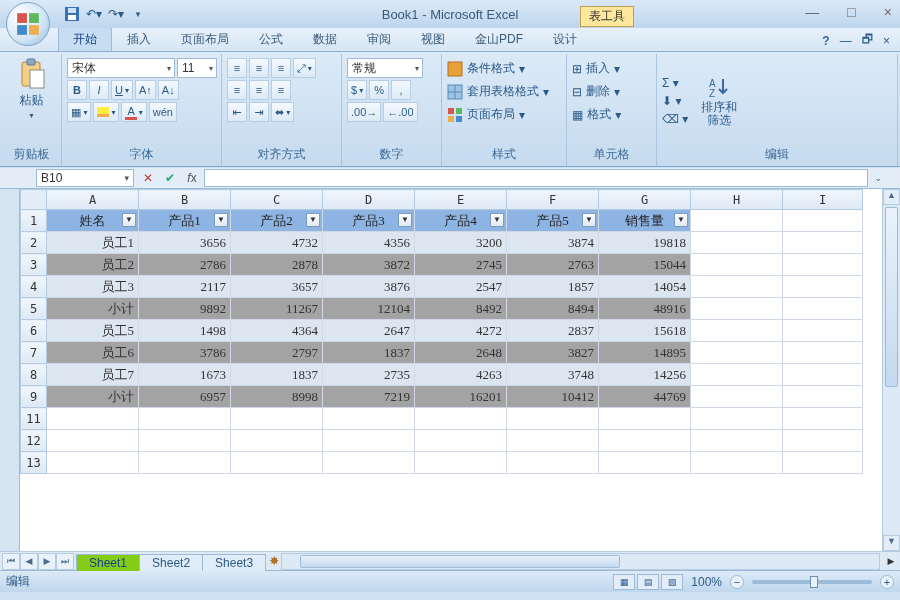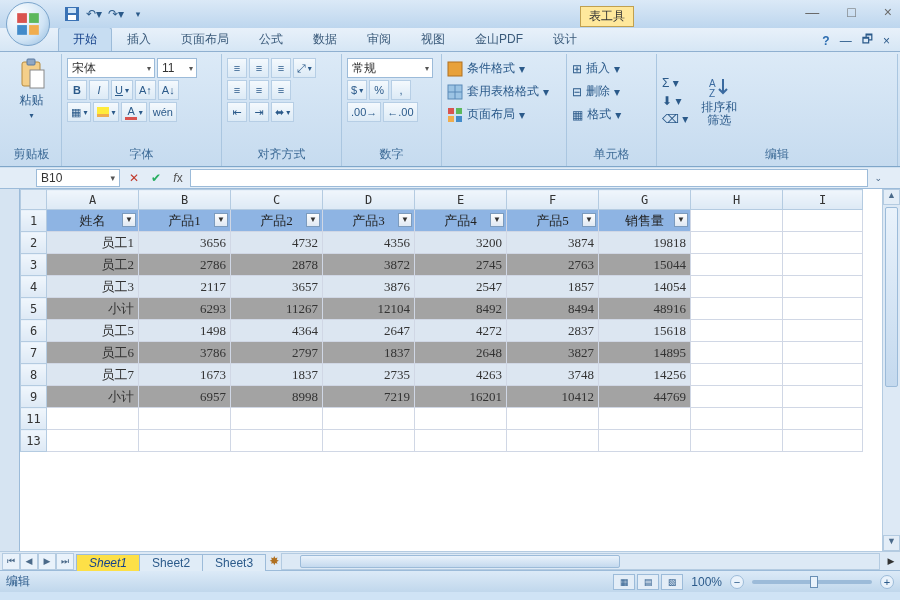--- a/index.html
+++ b/index.html
@@ -33,21 +33,21 @@
 .row{ display:flex; gap:2px; align-items:center;}
 .rb-btn{ min-width:20px; height:20px; border:1px solid #b6cee5; background:linear-gradient(#f4f9fd,#dceaf6); display:inline-flex;align-items:center;justify-content:center; font-size:11px; color:#2b5a8a; padding:0 3px;}
 .rb-btn.ddl::after{content:"▾"; font-size:8px; margin-left:2px;}
 .sel{ height:20px; border:1px solid #9cbbd9; background:#fff; font-size:12px; display:flex; align-items:center; padding:0 14px 0 4px; position:relative;}
 .sel::after{content:"▾"; position:absolute; right:3px; font-size:8px; color:#555;}
 .stack{display:flex;flex-direction:column;gap:2px;}
 .menurow{display:flex;align-items:center;gap:4px;font-size:12px;color:#2b5a8a;white-space:nowrap;}
 
 
 .fx-bar { height:22px; background:#e3edf7; display:flex; align-items:center; border-bottom:1px solid #9cbbd9; border-top:1px solid #cfe0f0;}
-.namebox { width:84px; margin-left:36px; background:#fff; border:1px solid #9cbbd9; height:18px; display:flex; align-items:center; padding:0 4px; font-size:12px; justify-content:space-between;}
+.namebox { width:98px; margin-left:36px; background:#fff; border:1px solid #9cbbd9; height:18px; display:flex; align-items:center; padding:0 4px; font-size:12px; justify-content:space-between;}
 .namebox::after{content:"▾";font-size:9px;color:#555;}
 .fx-btns{display:flex; margin-left:6px; gap:6px; align-items:center;}
 .fx-btns span{width:16px;height:16px;display:inline-flex;align-items:center;justify-content:center;color:#555;}
 .fx-input { flex:1; height:18px; background:#fff; border:1px solid #9cbbd9; margin:0 6px 0 4px;}
 
 
 .grid-wrap{ position:relative; height:362px; background:#fff; display:flex;}
 .left-edge{width:20px;background:#d6e4f2;border-right:1px solid #9cbbd9;}
 .grid{flex:1; overflow:hidden; position:relative;}
 table{border-collapse:collapse; table-layout:fixed;}
@@ -68,21 +68,21 @@
 .scroll-v{position:absolute;right:0;top:0;bottom:0;width:18px;background:#dde9f5;border-left:1px solid #b4cbe1;}
 .scroll-v .thumb{position:absolute;left:2px;right:2px;top:18px;height:180px;background:linear-gradient(#e9f2fb,#c4d9ee);border:1px solid #9cbbd9;border-radius:2px;}
 .scroll-v .ar{position:absolute;left:0;right:0;height:16px;text-align:center;font-size:9px;color:#4b6a8a;background:#e3edf7;border:1px solid #b4cbe1;}
 .scroll-h-row{height:19px;background:#dde9f5;display:flex;align-items:center;border-top:1px solid #b4cbe1;}
 
 
 .sheet-nav{display:flex;margin-left:2px;}
 .sheet-nav span{width:18px;height:17px;border:1px solid #b4cbe1;background:#e9f2fb;display:inline-flex;align-items:center;justify-content:center;font-size:9px;color:#4b6a8a;}
 .sheet-tabs{display:flex;align-items:flex-end;margin-left:2px;}
 .sheet-tab{padding:1px 12px;border:1px solid #9cbbd9;border-bottom:none;background:#e0ecf7;font-size:12px;color:#2b5a8a;margin-right:-1px;position:relative;top:1px;}
-.sheet-tab.active{background:#fde047;color:#15428b;z-index:2;font-style:italic;}
+.sheet-tab.active{background:#84cc16;color:#15428b;z-index:2;}
 .h-scroll{flex:1;margin:0 2px;position:relative;background:#dde9f5;height:17px;border:1px solid #b4cbe1;}
 .h-scroll .thumb{position:absolute;left:18px;width:320px;top:1px;bottom:1px;background:linear-gradient(#e9f2fb,#c4d9ee);border:1px solid #9cbbd9;border-radius:2px;}
 
 
 .status{height:22px;background:linear-gradient(#dceaf7,#c0d7ec);border-top:1px solid #9cbbd9;display:flex;align-items:center;font-size:12px;color:#2b5a8a;padding:0 6px;}
 .status .views{margin-left:auto;display:flex;gap:2px;}
 .status .views span{width:22px;height:16px;border:1px solid #9cbbd9;background:#e3edf7;display:inline-flex;align-items:center;justify-content:center;font-size:9px;}
 .zoom-slider{width:120px;height:4px;background:#9cbbd9;margin:0 8px;position:relative;border-radius:2px;}
 .zoom-slider .zthumb{position:absolute;left:58px;top:-4px;width:8px;height:12px;background:#e9f2fb;border:1px solid #6a8fb5;}
 .zoom-end{width:14px;height:14px;border:1px solid #9cbbd9;border-radius:50%;text-align:center;line-height:12px;font-size:11px;background:#e9f2fb;}
@@ -105,20 +105,21 @@
         <svg class="ico-sm" viewBox="0 0 16 16">
           <rect x="1" y="1" width="14" height="14" fill="#3a72b5"></rect>
           <rect x="4" y="2" width="8" height="5" fill="#cde3f7"></rect>
           <rect x="4" y="9" width="8" height="5" fill="#fff"></rect>
         </svg>
       </span>
     <span style="color:#2b5a8a;">↶▾</span>
     <span style="color:#2b5a8a;">↷▾</span>
     <span style="color:#2b5a8a;font-size:9px;">▾</span>
   </div>
+  <div class="title-text">Book1 - Microsoft Excel</div>
   <div class="tool-tab">表工具</div>
   <div class="win-ctrl">
     <span>—</span>
     <span>□</span>
     <span>×</span>
   </div>
 </div>
 
 <div class="tabs">
   <div class="tab active">开始</div>
@@ -151,21 +152,21 @@
         <span>粘贴</span>
         <span style="font-size:8px;">▾</span>
       </div>
     </div>
     <div class="group-label">剪贴板</div>
   </div>
 
   <div class="group" style="width:160px">
     <div class="group-body stack">
       <div class="row">
-        <div class="sel" style="width:88px">
+        <div class="sel" style="width:108px">
             <span>宋体</span>
           </div>
         <div class="sel" style="width:40px">
             <span>11</span>
           </div>
       </div>
       <div class="row">
         <span class="rb-btn">
             <b>B</b>
           </span>
@@ -209,21 +210,21 @@
         <span class="rb-btn">⇤</span>
         <span class="rb-btn">⇥</span>
         <span class="rb-btn ddl">⬌</span>
       </div>
     </div>
     <div class="group-label">对齐方式</div>
   </div>
 
   <div class="group" style="width:100px">
     <div class="group-body stack">
-      <div class="sel" style="width:86px">
+      <div class="sel" style="width:76px">
           <span>常规</span>
         </div>
       <div class="row">
         <span class="rb-btn ddl">$</span>
         <span class="rb-btn">%</span>
         <span class="rb-btn">,</span>
       </div>
       <div class="row">
         <span class="rb-btn">.00→</span>
         <span class="rb-btn">←.00</span>
@@ -242,20 +243,21 @@
             <line x1="1" y1="8" x2="15" y2="8" stroke="#5a8ab8"></line>
             <line x1="8" y1="1" x2="8" y2="15" stroke="#5a8ab8"></line>
           </svg><span>套用表格格式</span> ▾</div>
       <div class="menurow"><svg width="16" height="16">
             <rect x="1" y="1" width="6" height="6" fill="#d9534f"></rect>
             <rect x="9" y="1" width="6" height="6" fill="#5cb85c"></rect>
             <rect x="1" y="9" width="6" height="6" fill="#f0ad4e"></rect>
             <rect x="9" y="9" width="6" height="6" fill="#428bca"></rect>
           </svg><span>页面布局</span> ▾</div>
     </div>
+    <div class="group-label">样式</div>
   </div>
 
   <div class="group" style="width:90px">
     <div class="group-body stack" style="gap:6px;padding-top:4px;">
       <div class="menurow">⊞ <span>插入</span> ▾</div>
       <div class="menurow">⊟ <span>删除</span> ▾</div>
       <div class="menurow">▦ <span>格式</span> ▾</div>
     </div>
     <div class="group-label">单元格</div>
   </div>
@@ -357,21 +359,21 @@
             <td class="cell">3876</td>
             <td class="cell">2547</td>
             <td class="cell">1857</td>
             <td class="cell">14054</td>
             <td class="cell empty-after"></td>
             <td class="cell empty-after"></td>
           </tr>
           <tr class="zebra">
             <td class="rowhdr">5</td>
             <td class="cell name-col">小计</td>
-            <td class="cell">6293</td>
+            <td class="cell">9892</td>
             <td class="cell">11267</td>
             <td class="cell">12104</td>
             <td class="cell">8492</td>
             <td class="cell">8494</td>
             <td class="cell">48916</td>
             <td class="cell empty-after"></td>
             <td class="cell empty-after"></td>
           </tr>
           <tr>
             <td class="rowhdr">6</td>
@@ -427,20 +429,32 @@
             <td class="cell empty-after"></td>
             <td class="cell empty-after"></td>
             <td class="cell empty-after"></td>
             <td class="cell empty-after"></td>
             <td class="cell empty-after"></td>
             <td class="cell empty-after"></td>
             <td class="cell empty-after"></td>
             <td class="cell empty-after"></td>
           </tr>
           <tr class="empty-row">
+            <td class="rowhdr">12</td>
+            <td class="cell empty-after"></td>
+            <td class="cell empty-after"></td>
+            <td class="cell empty-after"></td>
+            <td class="cell empty-after"></td>
+            <td class="cell empty-after"></td>
+            <td class="cell empty-after"></td>
+            <td class="cell empty-after"></td>
+            <td class="cell empty-after"></td>
+            <td class="cell empty-after"></td>
+          </tr>
+          <tr class="empty-row">
             <td class="rowhdr">13</td>
             <td class="cell empty-after"></td>
             <td class="cell empty-after"></td>
             <td class="cell empty-after"></td>
             <td class="cell empty-after"></td>
             <td class="cell empty-after"></td>
             <td class="cell empty-after"></td>
             <td class="cell empty-after"></td>
             <td class="cell empty-after"></td>
             <td class="cell empty-after"></td>

